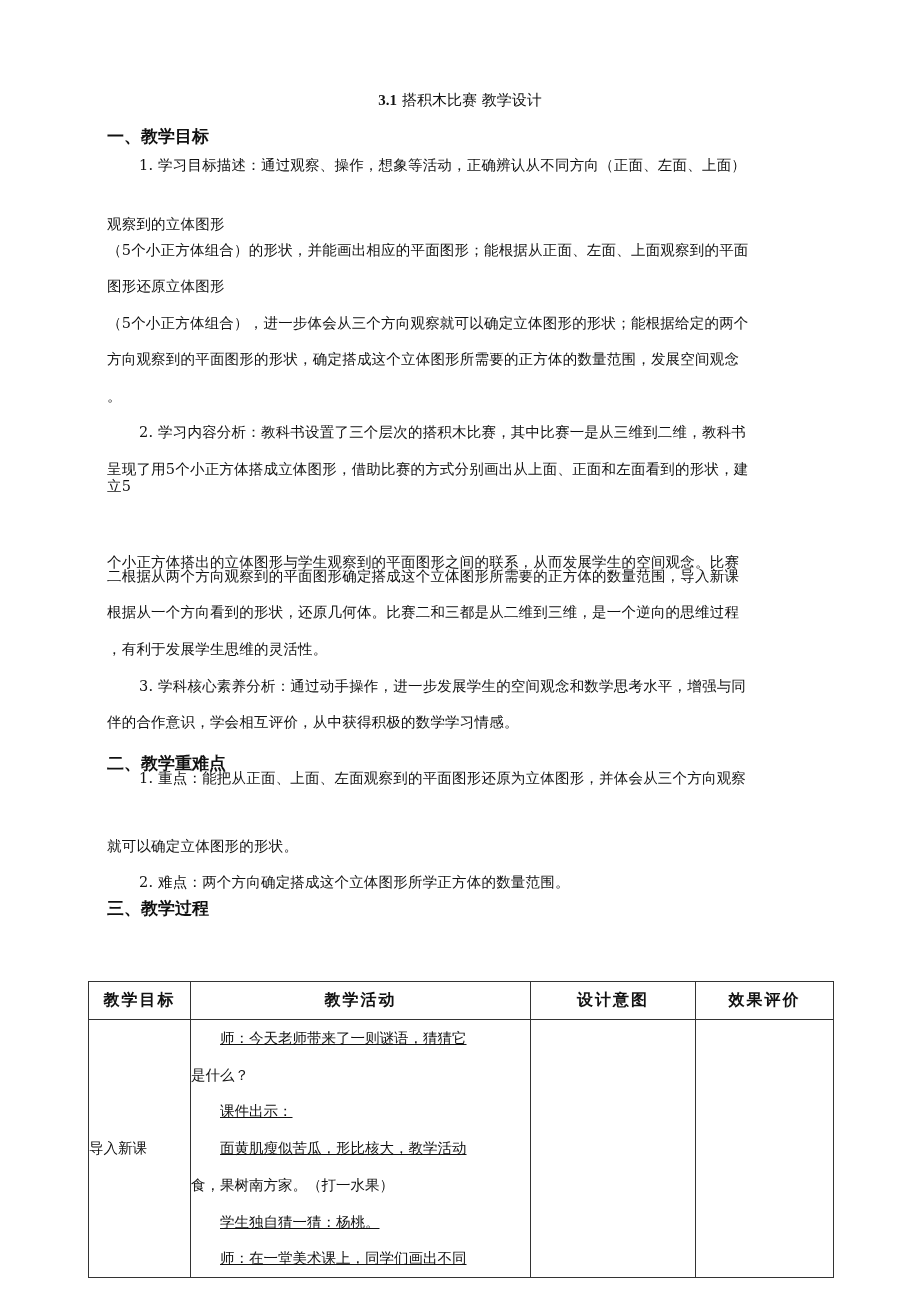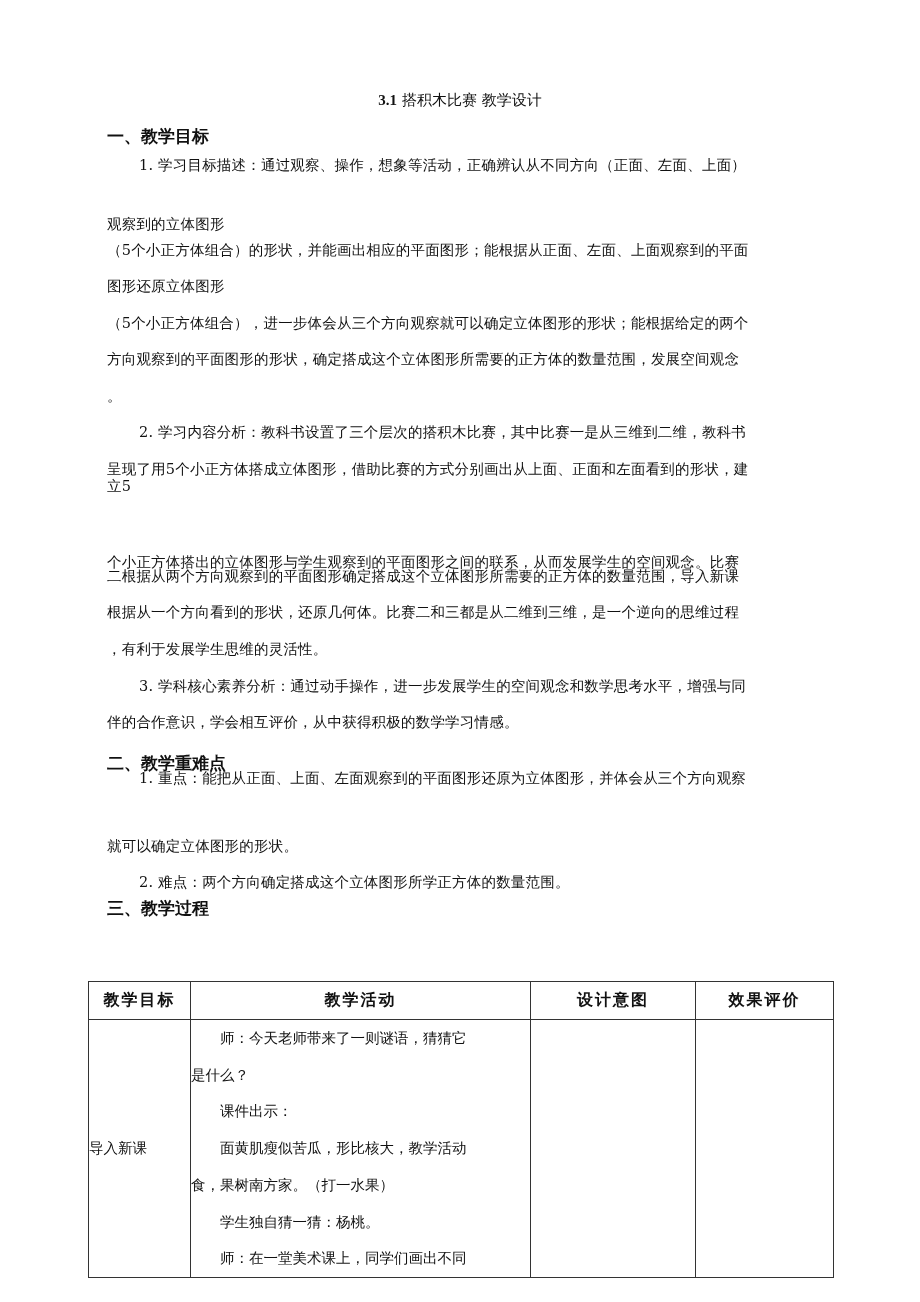--- a/index.html
+++ b/index.html
@@ -32,21 +32,21 @@
   }
   table.proc th {
     height: 37px; font-size: 16px; font-weight: bold; text-align: center;
     font-family: "DejaVu Sans", sans-serif; letter-spacing: 2px;
   }
   td.goal { text-align: left; font-size: 14.5px; }
   td.act { vertical-align: top; padding: 6px 0 6px 8px; }
   td.act .al {
     font-size: 14.5px; line-height: 36.7px; white-space: nowrap;
   }
-  td.act .al.ind2 { padding-left: 29px; }
+  td.act .al.ind2 { padding-left: 29px; text-decoration: underline; }
 </style>
 </head>
 <body>
 
 <div class="title">
   <b>3.1</b>
   <span>搭积木比赛 教学设计</span>
 </div>
 
 <div class="h" style="top:125px">一、教学目标</div>

